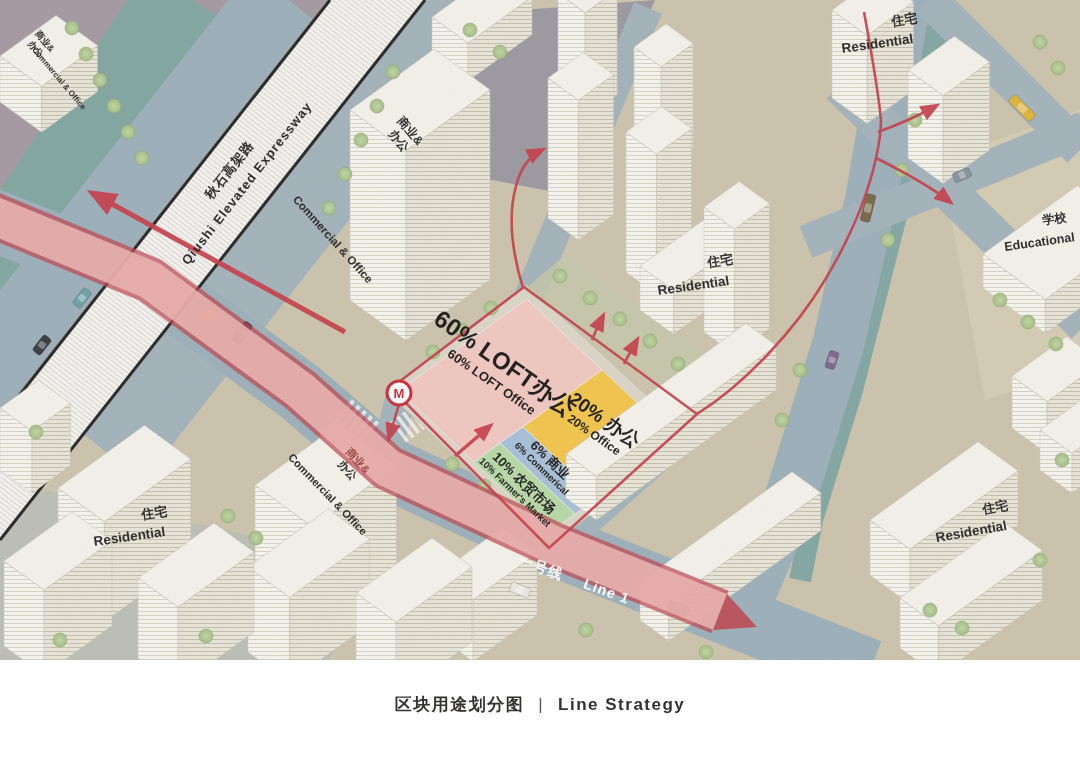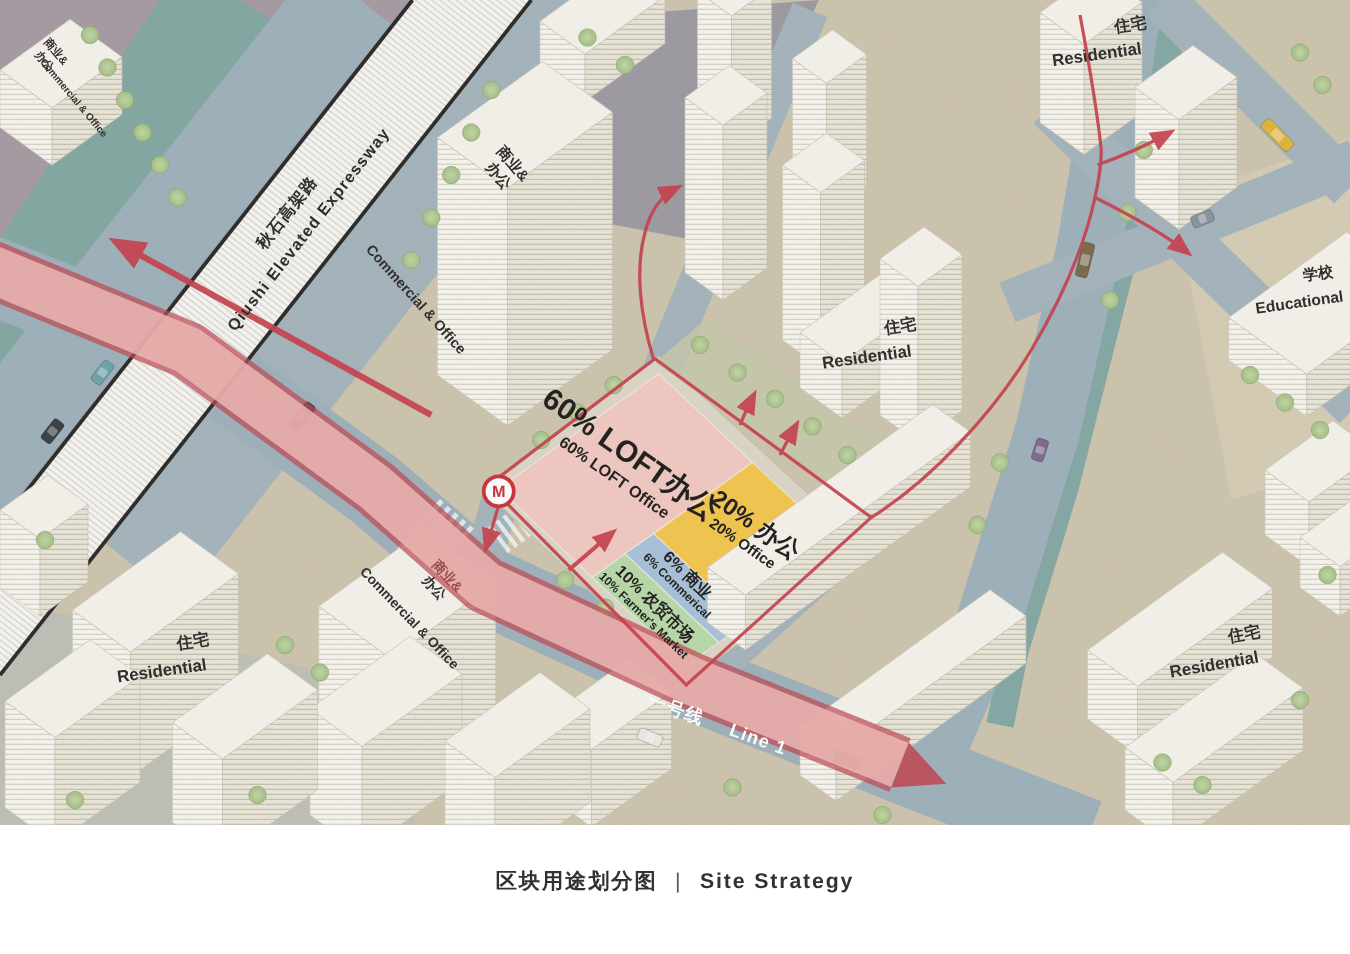--- a/index.html
+++ b/index.html
@@ -501,15 +501,15 @@
 
   <g transform="translate(575,585) rotate(20)">
     <text class="wt" x="-38" font-size="14.5">一号线</text>
     <text class="wt" x="32" font-size="14.5">Line 1</text>
   </g>
 
   <rect x="0" y="0" width="1080" height="660" filter="url(#grain)" opacity="0.07"></rect>
 </svg>
 
 <div class="caption">
-  <span>区块用途划分图</span><span class="cap-div">|</span><span>Site Strategy</span>
+  <span>区块用途划分图</span><span class="cap-div">|</span><span>Line Strategy</span>
 </div>
 </div>
 
 </body></html>

